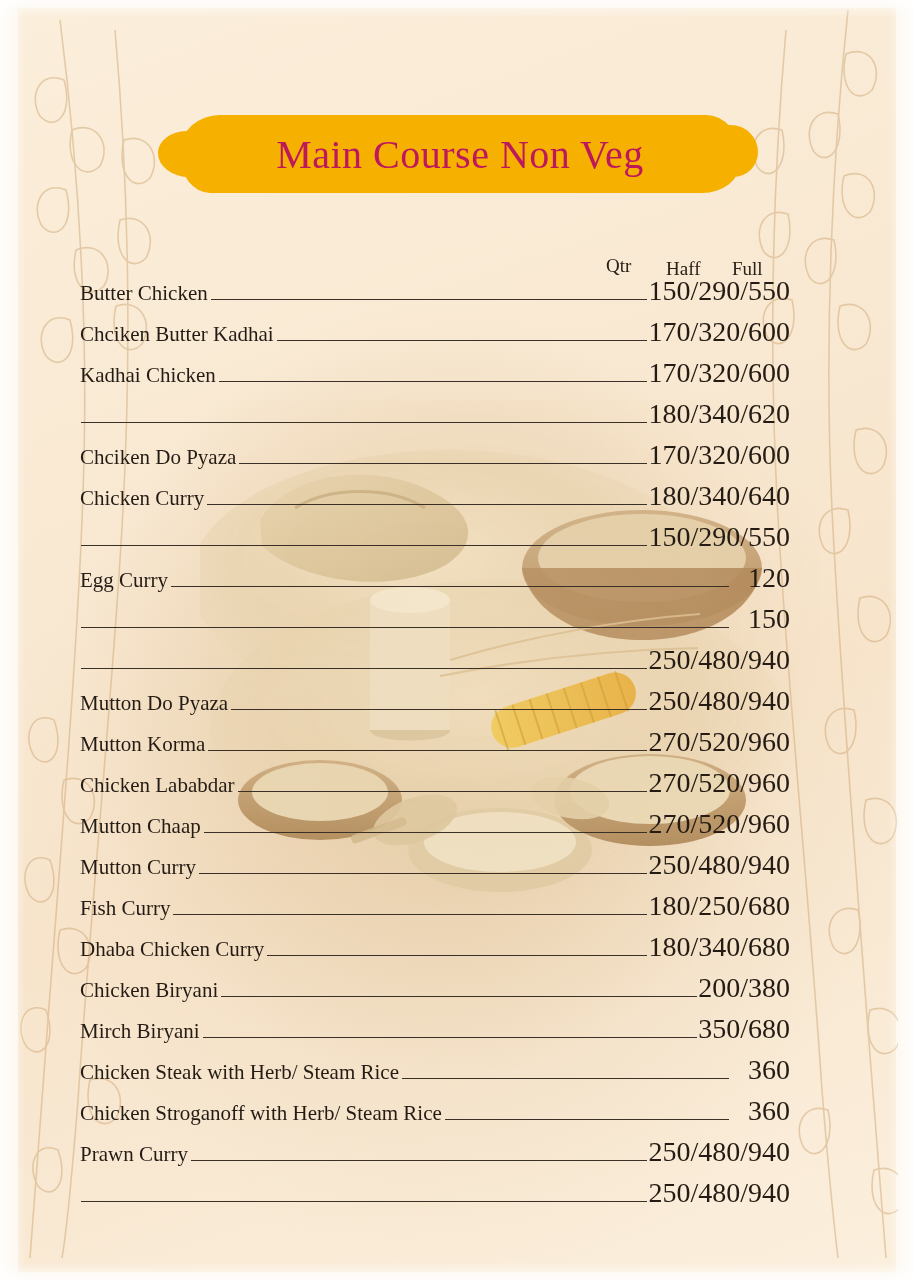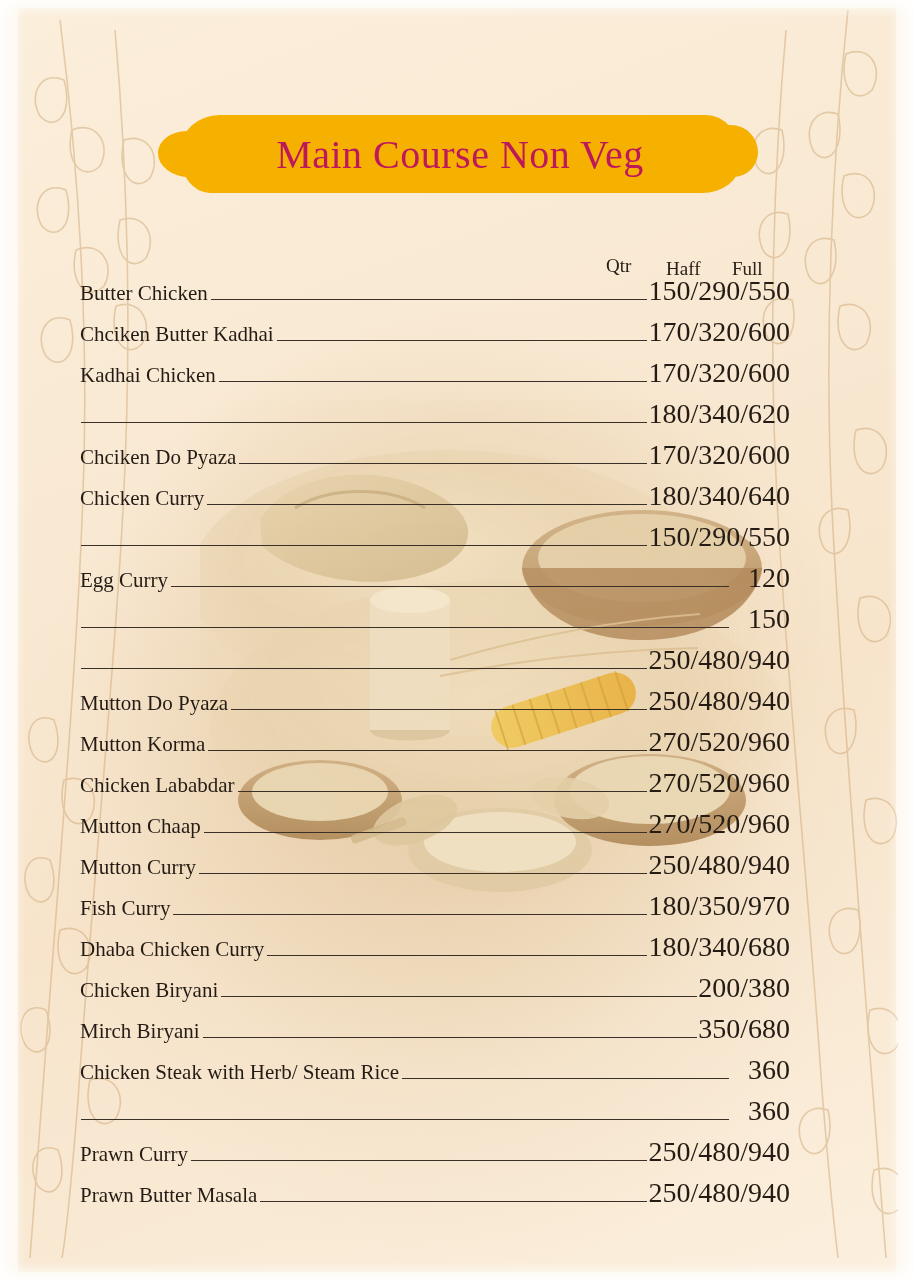--- a/index.html
+++ b/index.html
@@ -367,21 +367,21 @@
         <span class="price">270/520/960</span>
       </div>
       <div class="row">
         <span class="name">Mutton Curry</span>
         <span class="lead"></span>
         <span class="price">250/480/940</span>
       </div>
       <div class="row">
         <span class="name">Fish Curry</span>
         <span class="lead"></span>
-        <span class="price">180/350/970</span>
+        <span class="price">180/250/680</span>
       </div>
       <div class="row">
         <span class="name">Dhaba Chicken Curry</span>
         <span class="lead"></span>
         <span class="price">180/340/680</span>
       </div>
       <div class="row">
         <span class="name">Chicken Biryani</span>
         <span class="lead"></span>
         <span class="price">200/380</span>
@@ -390,29 +390,29 @@
         <span class="name">Mirch Biryani</span>
         <span class="lead"></span>
         <span class="price">350/680</span>
       </div>
       <div class="row">
         <span class="name">Chicken Steak with Herb/ Steam Rice</span>
         <span class="lead"></span>
         <span class="price">360</span>
       </div>
       <div class="row">
+        <span class="name">Chicken Stroganoff with Herb/ Steam Rice</span>
         <span class="lead"></span>
         <span class="price">360</span>
       </div>
       <div class="row">
         <span class="name">Prawn Curry</span>
         <span class="lead"></span>
         <span class="price">250/480/940</span>
       </div>
       <div class="row">
-        <span class="name">Prawn Butter Masala</span>
         <span class="lead"></span>
         <span class="price">250/480/940</span>
       </div>
     </div>
 
   <div class="edgefade"></div>
 </div>
 
 </body></html>

